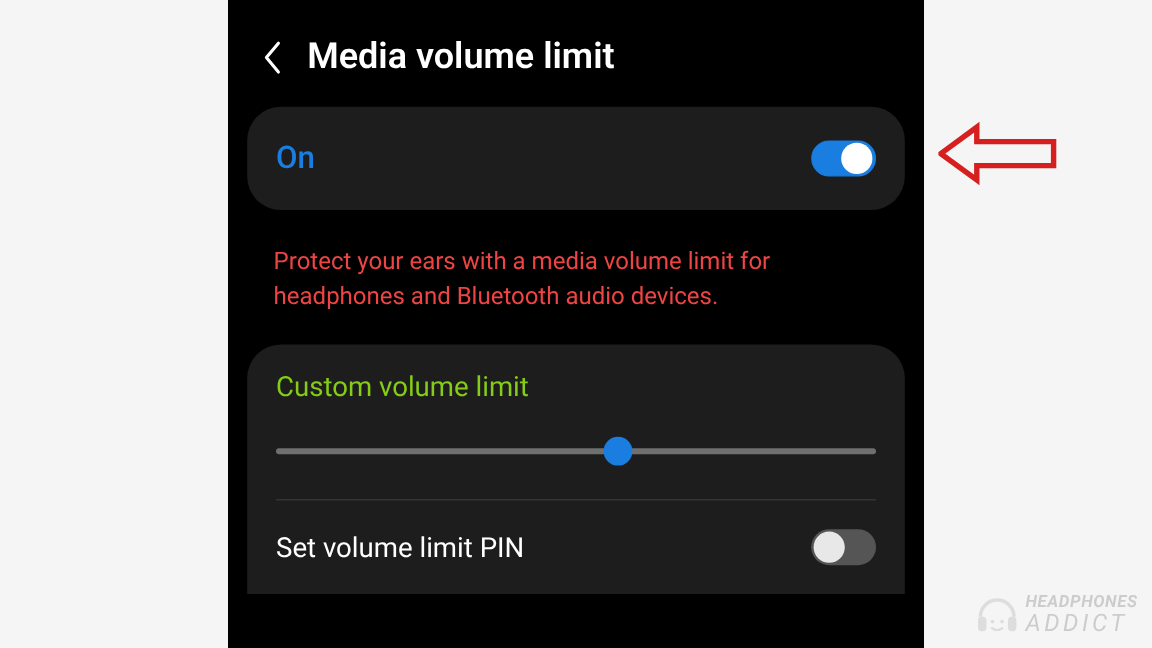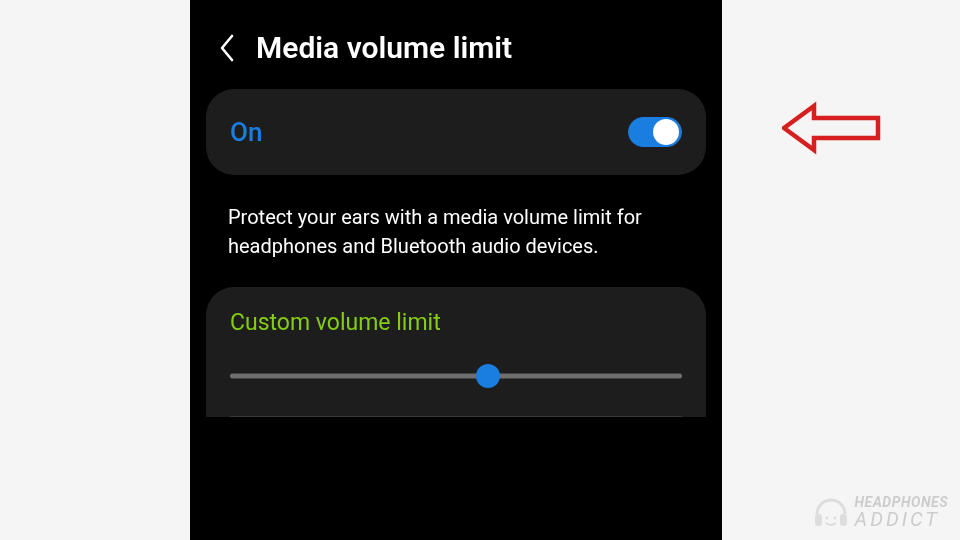--- a/index.html
+++ b/index.html
@@ -8,21 +8,21 @@
       height: 540px;
       background: #f5f5f5;
       font-family: -apple-system, BlinkMacSystemFont, "Segoe UI", Roboto, sans-serif;
       position: relative;
       overflow: hidden;
     }
     .phone-panel {
       position: absolute;
       left: 190px;
       top: 0;
-      width: 532px;
+      width: 580px;
       height: 540px;
       background: #000;
       padding: 0;
     }
     .header {
       display: flex;
       align-items: center;
       padding: 30px 24px 24px 24px;
       gap: 16px;
     }
@@ -77,21 +77,21 @@
       width: 26px;
       height: 26px;
       background: #fff;
       border-radius: 50%;
       top: 50%;
       transform: translateY(-50%);
     }
     .switch.on .switch-knob { right: 2px; }
     .switch.off .switch-knob { left: 2px; background: #e8e8e8; }
     .description {
-      color: #ffffff;
+      color: #ef4444;
       font-size: 20px;
       line-height: 1.45;
       padding: 18px 38px 26px 38px;
     }
     .card-group {
       background: #1d1d1d;
       border-radius: 28px 28px 0 0;
       margin: 0 16px;
       padding: 22px 24px 0 24px;
     }
@@ -198,20 +198,26 @@
 
   <div class="description">Protect your ears with a media volume limit for headphones and Bluetooth audio devices.</div>
 
   <div class="card-group">
     <div class="custom-label">Custom volume limit</div>
     <div class="slider-wrap">
       <div class="slider-track"></div>
       <div class="slider-thumb" style="left:57%"></div>
     </div>
     <div class="divider"></div>
+    <div class="pin-row">
+      <span class="pin-label">Set volume limit PIN</span>
+      <div class="switch off">
+        <div class="switch-knob"></div>
+      </div>
+    </div>
   </div>
 
 </div>
 
 <div class="arrow-annotation">
   <svg viewBox="0 0 100 56" width="100" height="56">
     <path d="M 2 28 L 32 6 L 32 18 L 96 18 L 96 38 L 32 38 L 32 50 Z" fill="none" stroke="#d61f1f" stroke-width="4.5" stroke-linejoin="miter"></path>
   </svg>
 </div>
 

